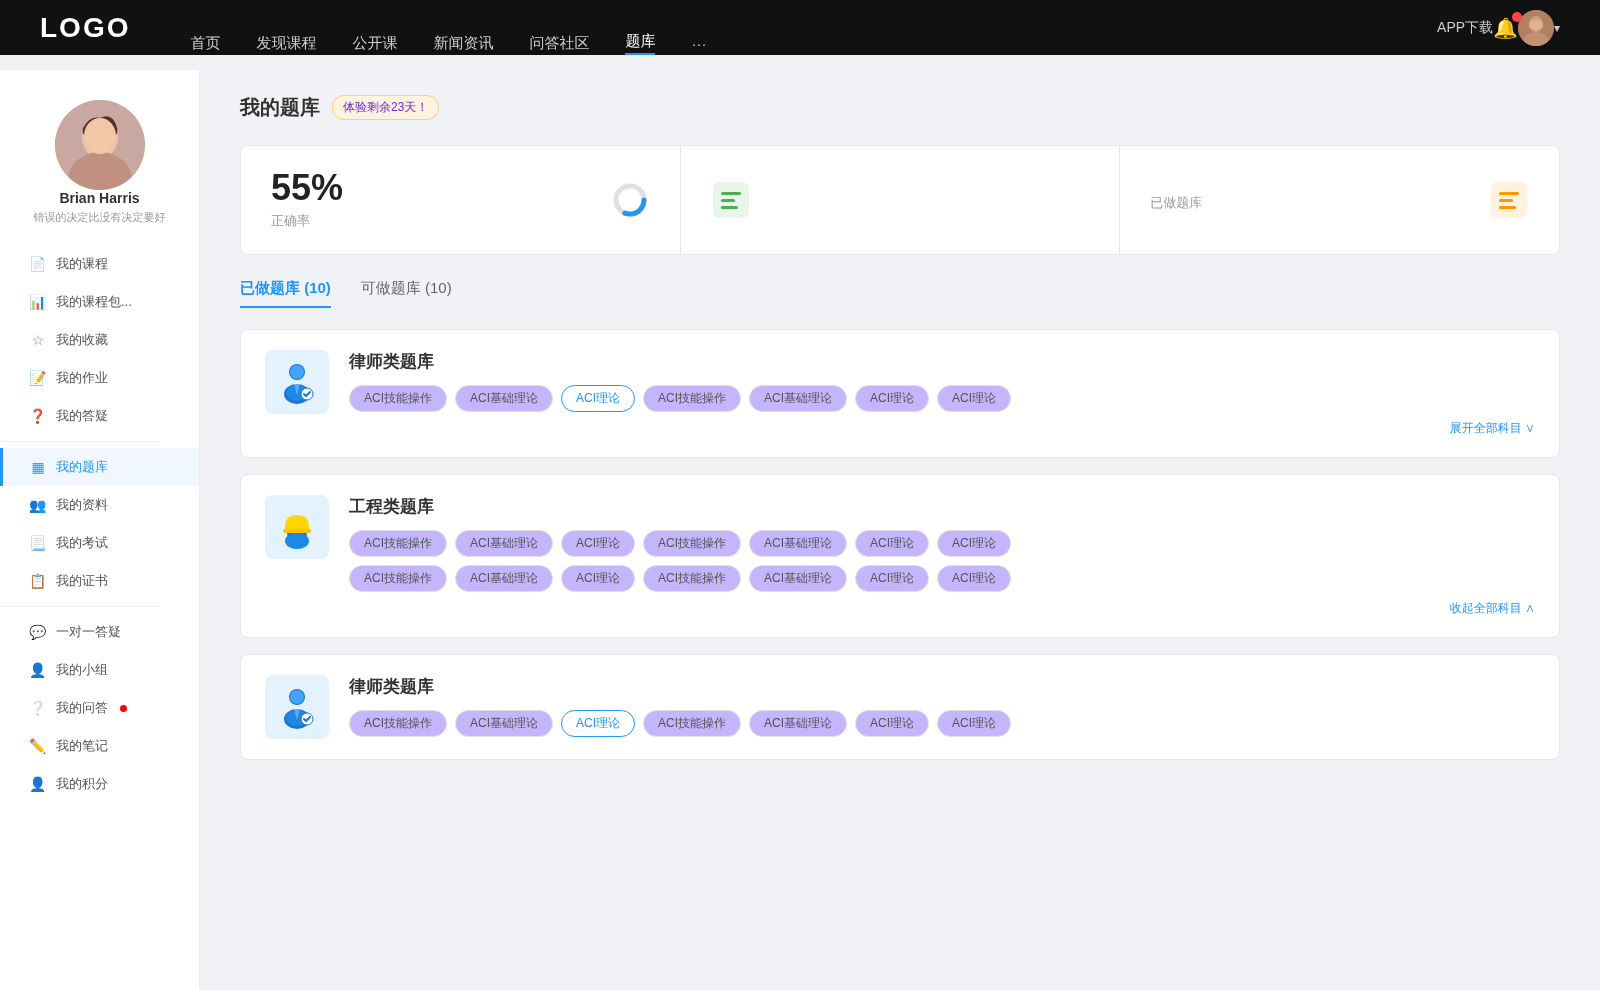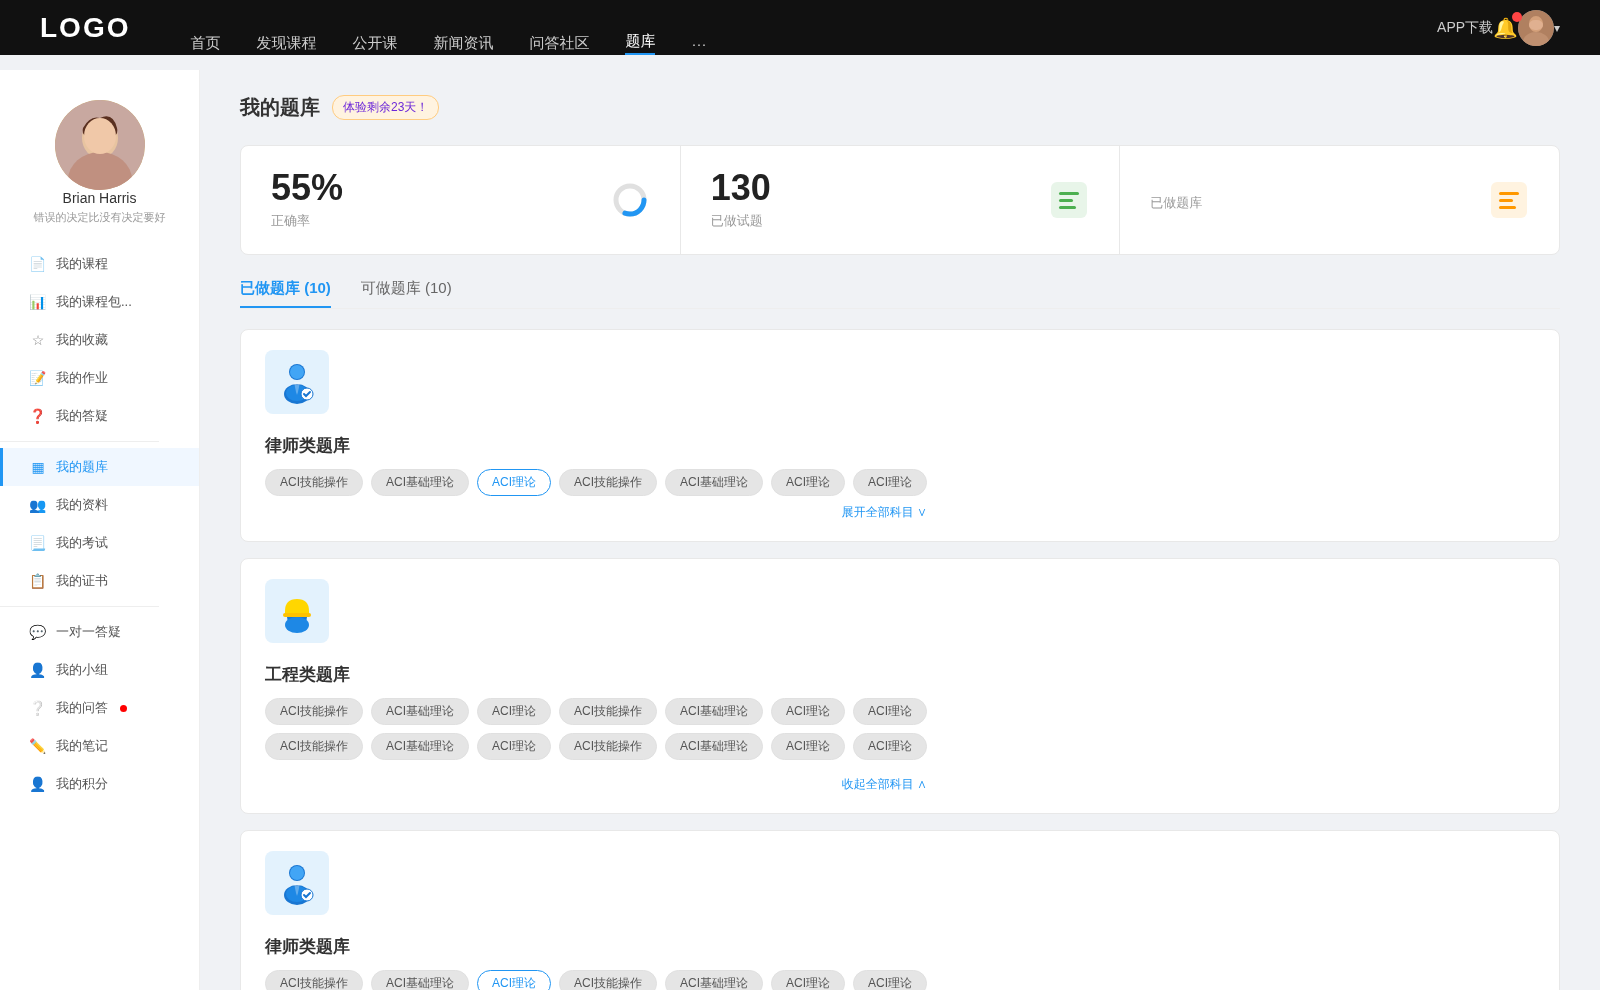--- a/index.html
+++ b/index.html
@@ -92,21 +92,21 @@
       display: flex;
       flex-direction: column;
       align-items: center;
       border-right: 1px solid #eee;
       min-height: calc(990px - 70px);
       flex-shrink: 0;
     }
     .sidebar-username {
       font-size: 14px;
       color: #333;
-      font-weight: 400;
+      font-weight: 700;
       margin-bottom: 4px;
     }
     .sidebar-motto {
       font-size: 11px;
       color: #999;
       margin-bottom: 20px;
       text-align: center;
       padding: 0 10px;
     }
     .sidebar-divider {
@@ -259,21 +259,20 @@
       background: #fff;
       border-radius: 8px;
       margin-bottom: 16px;
       padding: 20px 24px;
       border: 1px solid #e8e8e8;
     }
     .qbank-header {
       display: flex;
       align-items: flex-start;
       gap: 20px;
-      flex-direction: column;
     }
     .qbank-icon {
       width: 64px;
       height: 64px;
       background: #e3f2fd;
       border-radius: 8px;
       display: flex;
       align-items: center;
       justify-content: center;
       flex-shrink: 0;
@@ -288,21 +287,21 @@
     .tags-row {
       display: flex;
       flex-wrap: wrap;
       gap: 8px;
       align-items: center;
     }
     .tag {
       padding: 4px 14px;
       border-radius: 20px;
       font-size: 12px;
-      background: #e5e5e5;
+      background: #c4b5fd;
       color: #555;
       border: 1px solid #e0e0e0;
       cursor: pointer;
     }
     .tag.active {
       border: 1px solid #2196f3;
       color: #2196f3;
       background: #fff;
     }
     .expand-link {
@@ -310,21 +309,21 @@
       color: #2196f3;
       cursor: pointer;
       margin-top: 8px;
       display: block;
       text-align: right;
     }
     .collapse-link {
       font-size: 12px;
       color: #2196f3;
       cursor: pointer;
-      margin-top: 16px;
+      margin-top: 8px;
       display: block;
       text-align: right;
     }
 
     
     .person-icon-svg {
       width: 44px;
       height: 44px;
     }
     .helmet-icon-svg {
@@ -497,24 +496,20 @@
         </div>
         <div class="stat-icon">
           <svg class="donut-chart" viewBox="0 0 38 38">
             <circle cx="19" cy="19" r="14" fill="none" stroke="#e0e0e0" stroke-width="5"></circle>
             <circle cx="19" cy="19" r="14" fill="none" stroke="#2196f3" stroke-width="5" stroke-dasharray="49 88" stroke-dashoffset="22" stroke-linecap="round"></circle>
           </svg>
         </div>
       </div>
 
       <div class="stat-card">
-        <div class="stat-text">
-          <div class="stat-number">130</div>
-          <div class="stat-label">已做试题</div>
-        </div>
         <div class="stat-icon">
           <svg width="36" height="36" viewBox="0 0 36 36">
             <rect width="36" height="36" rx="6" fill="#e8f5e9"></rect>
             <rect x="8" y="10" width="20" height="3" rx="1.5" fill="#4caf50"></rect>
             <rect x="8" y="17" width="14" height="3" rx="1.5" fill="#4caf50"></rect>
             <rect x="8" y="24" width="17" height="3" rx="1.5" fill="#4caf50"></rect>
           </svg>
         </div>
       </div>
 

